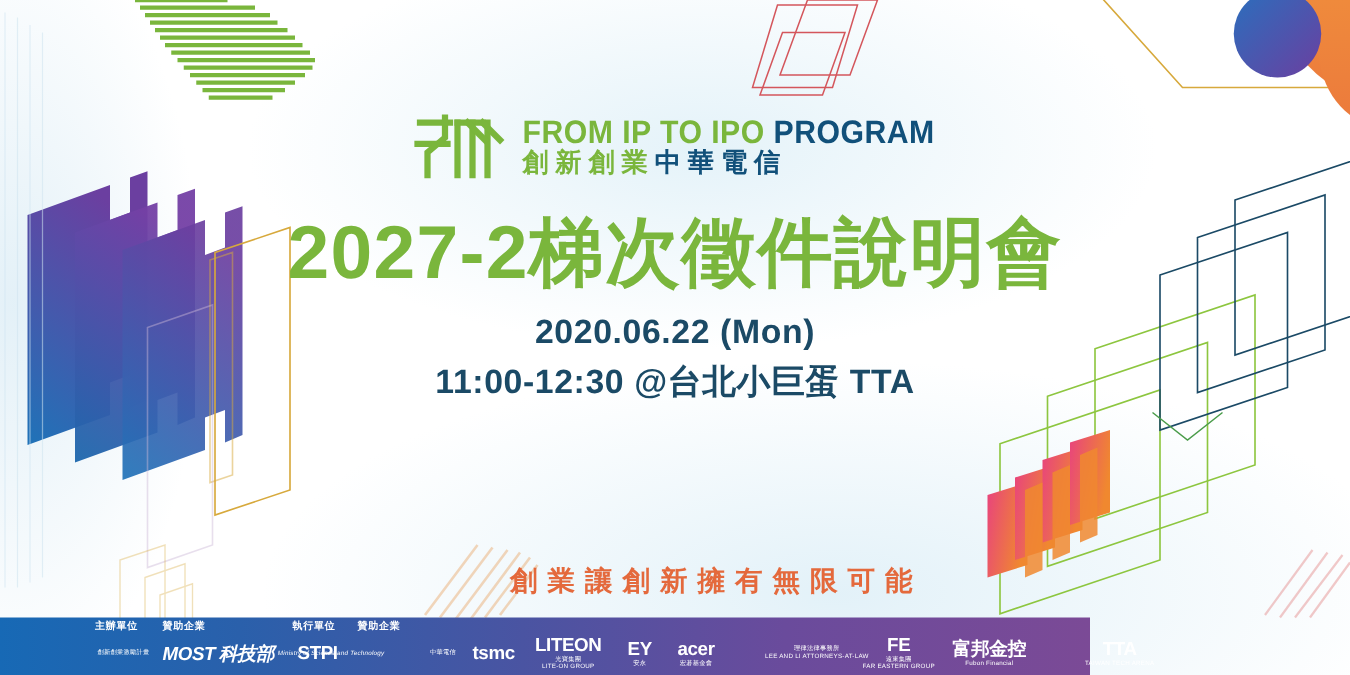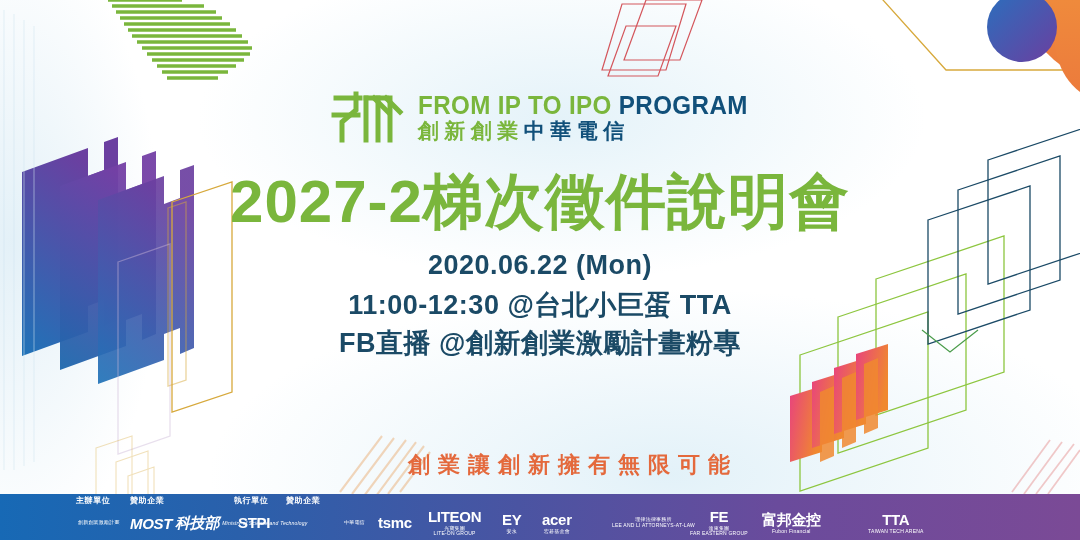--- a/index.html
+++ b/index.html
@@ -60,21 +60,21 @@
     font-family:"DejaVu Sans",sans-serif;
   }
   .tag-zh{
     position:absolute;left:0;top:450px;width:1080px;text-align:center;
     font-size:22px;color:#e4693c;font-weight:bold;letter-spacing:8px;
     white-space:nowrap;text-indent:8px;padding-left:29px;
   }
 
   
   .footer{
-    position:absolute;left:0;top:494px;width:1080px;height:46px;
+    position:absolute;left:0;top:494px;width:872px;height:46px;
     background:linear-gradient(90deg,#1769b5 0%,#2a60ab 22%,#4a54a2 48%,#6a4b9c 72%,#7b4a96 100%);
   }
   .foot-labels{position:absolute;left:0;top:1px;width:1080px;height:12px;}
   .foot-label{
     position:absolute;top:0;color:#ffffff;font-size:8px;font-weight:bold;
     letter-spacing:.6px;white-space:nowrap;
   }
   .foot-logos{position:absolute;left:0;top:12px;width:1080px;height:34px;}
   .flogo{
     position:absolute;top:0;height:34px;display:flex;align-items:center;
@@ -233,21 +233,20 @@
         <div class="logo-zh">
           <span class="g">創新創業</span><span class="d">中華電信</span>
         </div>
       </div>
     </div>
 
     <div class="main-title">2027-2梯次徵件說明會</div>
 
     <div class="detail detail-1">2020.06.22 (Mon)</div>
     <div class="detail detail-2">11:00-12:30 @台北小巨蛋 TTA</div>
-    <div class="detail detail-3">FB直播 @創新創業激勵計畫粉專</div>
 
     <div class="tag-zh">創業讓創新擁有無限可能</div>
 
     <div class="footer">
       <div class="foot-labels" id="footLabels">
           <div class="foot-label" style="left: 76px;">主辦單位</div>
           <div class="foot-label" style="left: 130px;">贊助企業</div>
           <div class="foot-label" style="left: 234px;">執行單位</div>
           <div class="foot-label" style="left: 286px;">贊助企業</div>
         </div>

